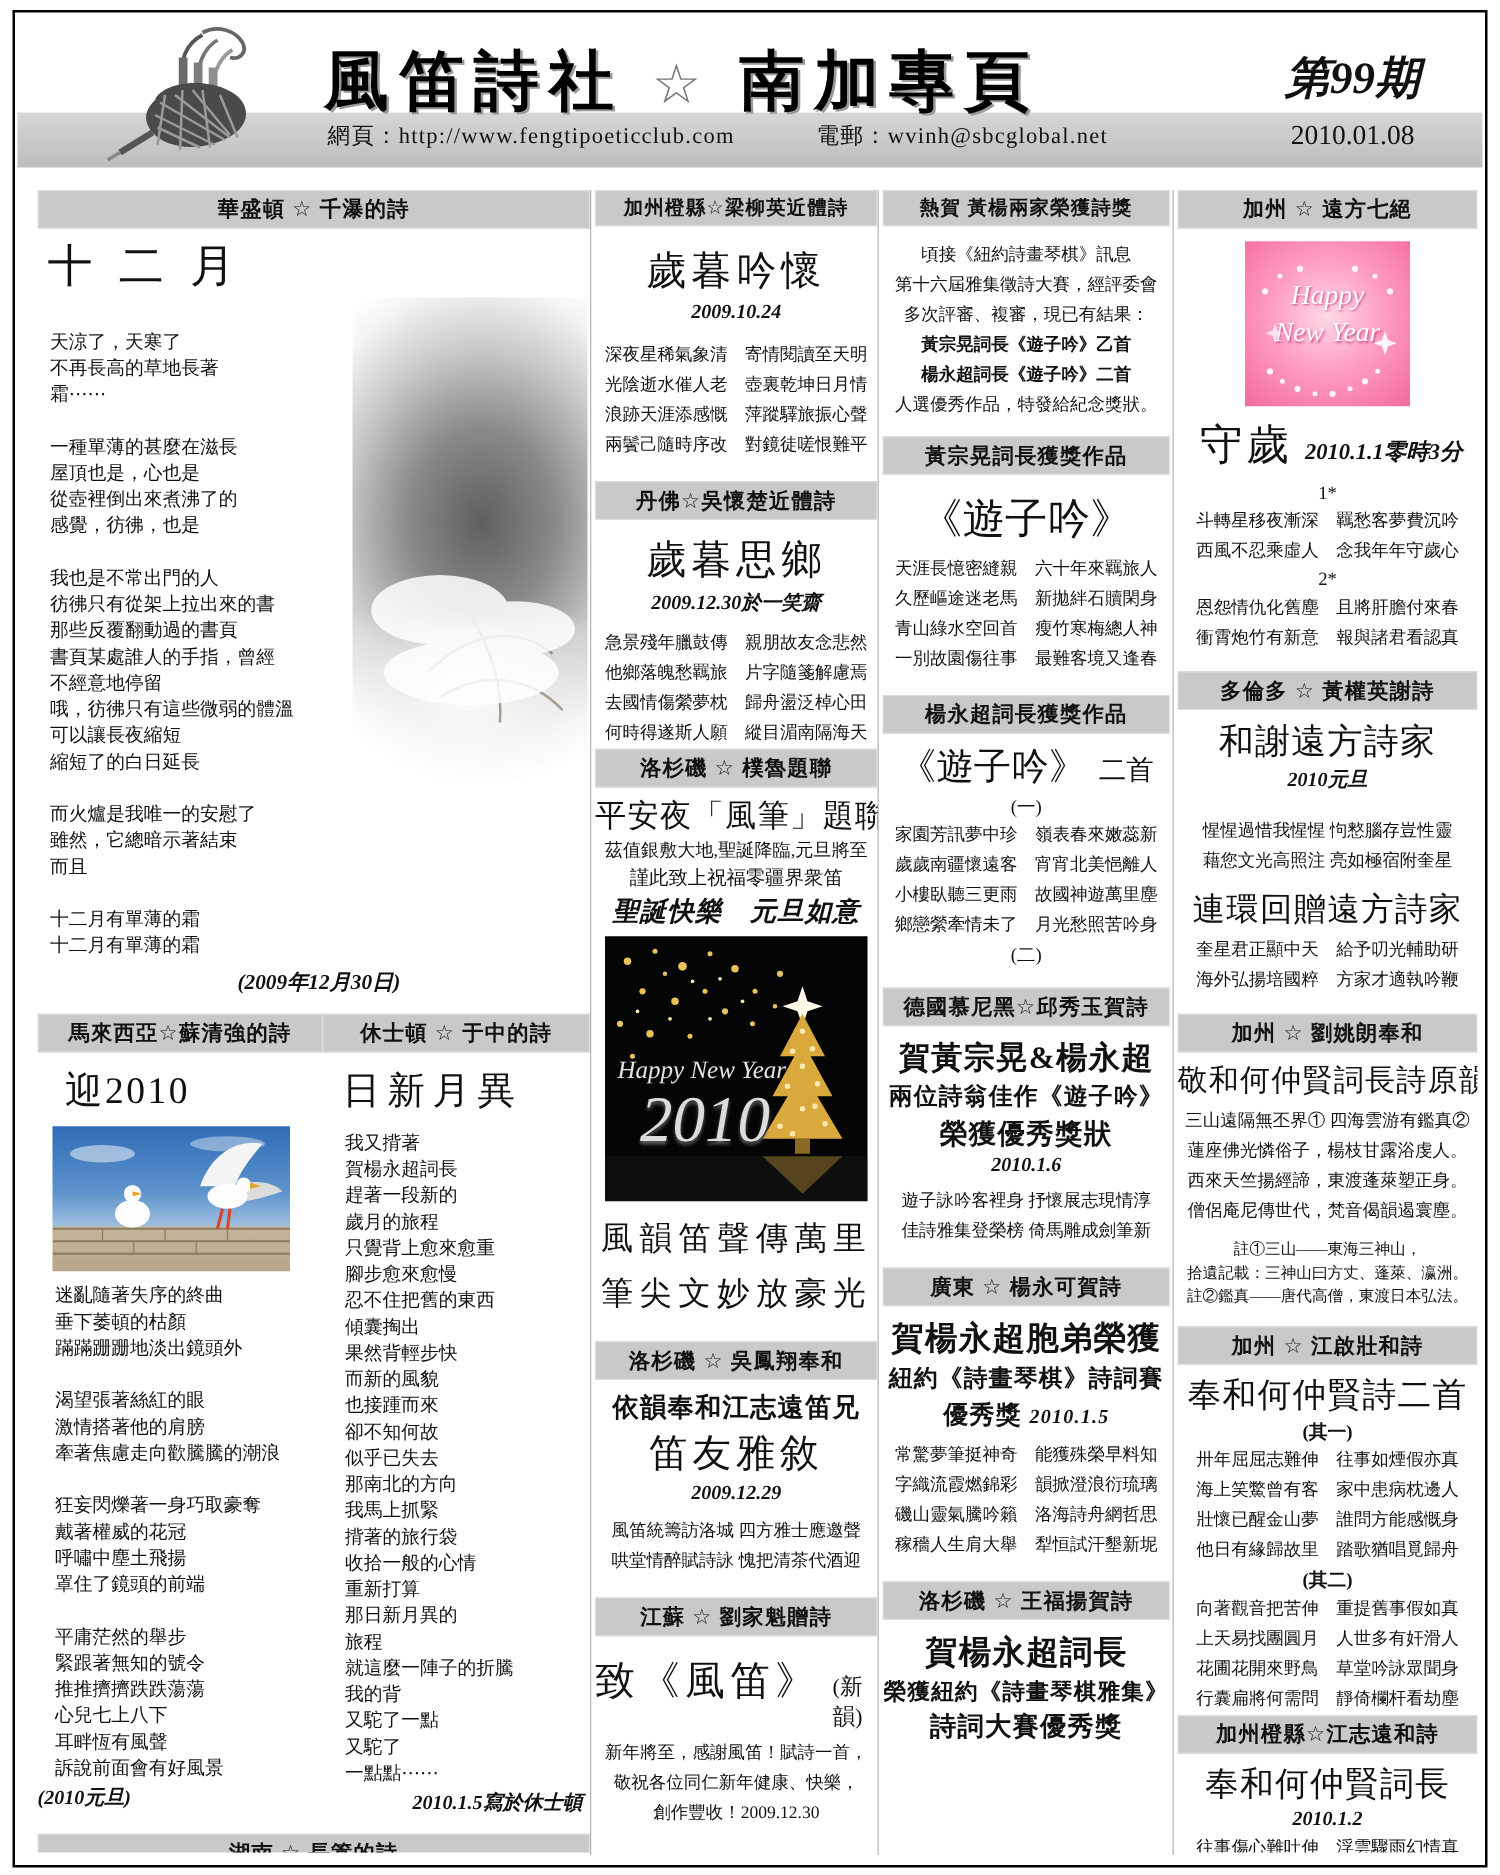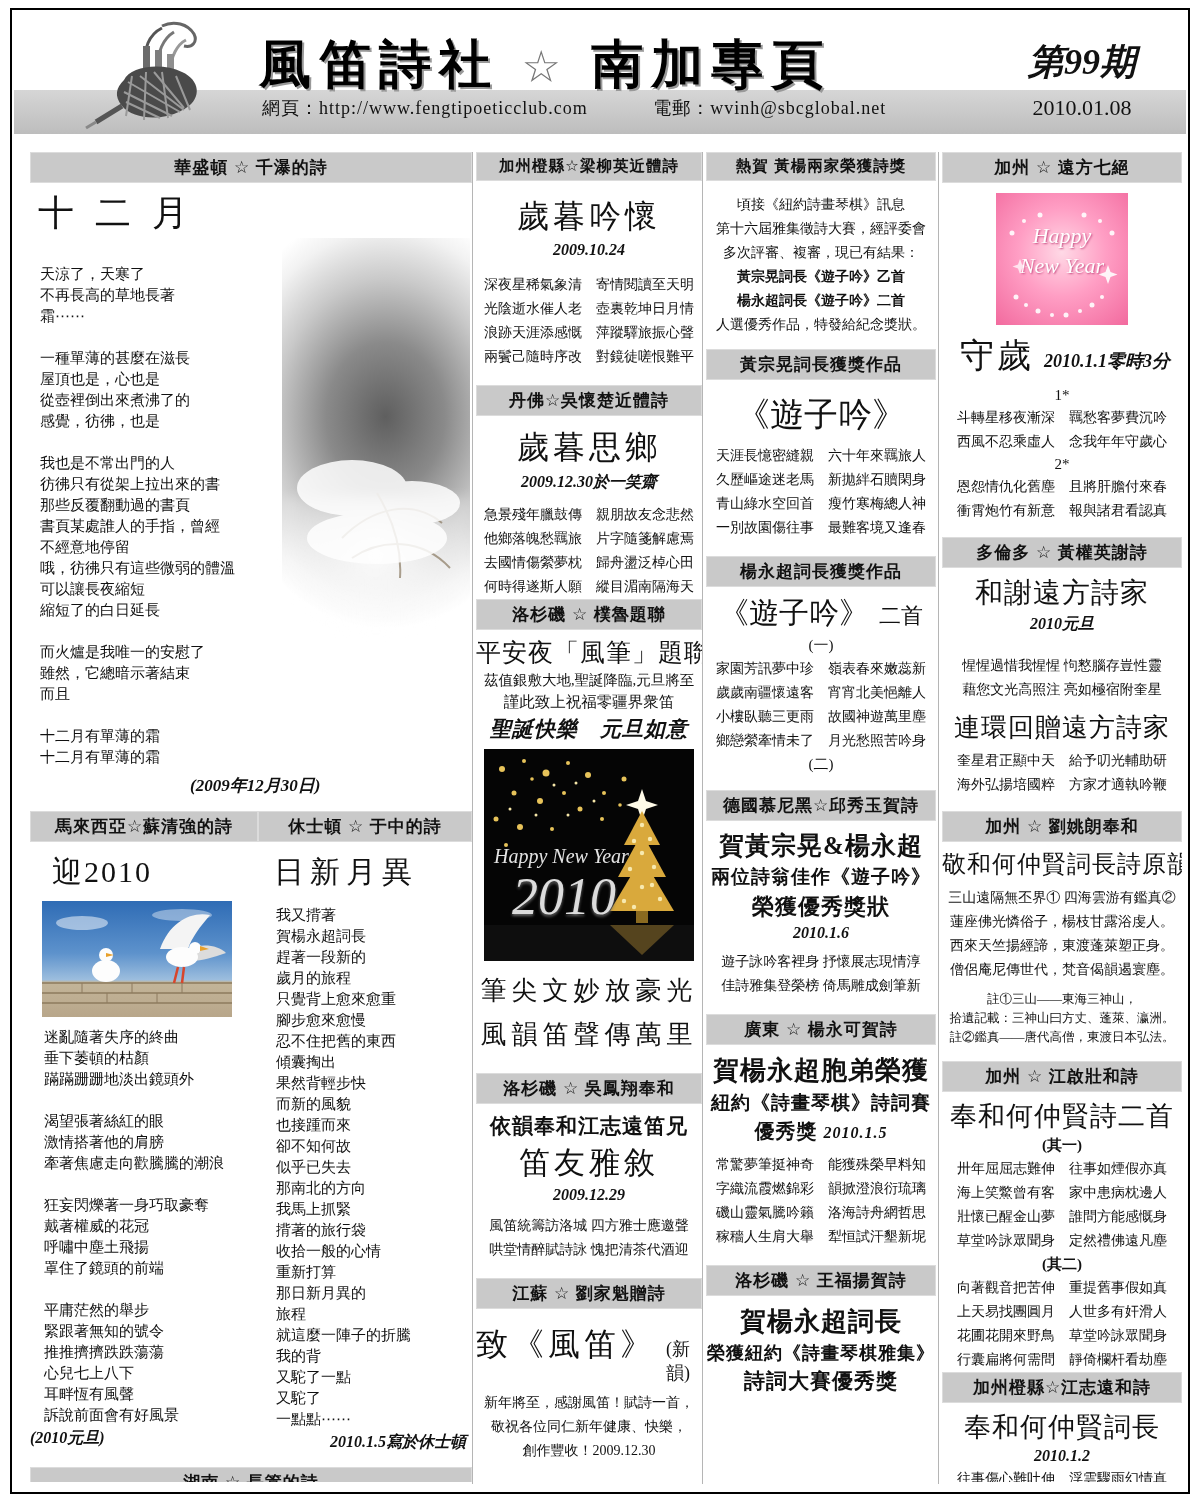--- a/index.html
+++ b/index.html
@@ -320,22 +320,22 @@
           </g>
           <rect x="152" y="162" width="12" height="12" fill="#8a6a20"></rect>
           <rect x="0" y="176" width="210" height="36" fill="#111" opacity="0.85"></rect>
           <g opacity="0.35" fill="#d9a93c">
                 <polygon points="158,206 190,176 126,176"></polygon>
               </g>
         </svg>
         <div class="hny">Happy New Year</div>
         <div class="y2010">2010</div>
       </div>
+      <div class="bigcouplet">風韻笛聲傳萬里</div>
       <div class="bigcouplet">筆尖文妙放豪光</div>
-      <div class="bigcouplet">風韻笛聲傳萬里</div>
     </div>
 
     <div class="sec" style="margin-top:16px;">
       <div class="bar">洛杉磯 ☆ 吳鳳翔奉和</div>
       <div class="psub" style="font-size:21px;margin-top:8px;">依韻奉和江志遠笛兄</div>
       <div class="ptitle centered" style="font-size:31px;margin-top:2px;">笛友雅敘</div>
       <div class="pdate">2009.12.29</div>
       <div style="margin-top:10px;">
             <div class="cline">風笛統籌訪洛城 四方雅士應邀聲</div>
             <div class="cline">哄堂情醉賦詩詠 愧把清茶代酒迎</div>
@@ -508,21 +508,21 @@
     </div>
 
     <div class="sec" style="margin-top:14px;">
       <div class="bar">加州 ☆ 江啟壯和詩</div>
       <div class="psub" style="font-size:27px;font-weight:normal;margin-top:4px;">奉和何仲賢詩二首</div>
       <div class="tag" style="font-weight:bold;">(其一)</div>
       <div>
             <div class="cline">卅年屈屈志難伸　往事如煙假亦真</div>
             <div class="cline">海上笑鱉曾有客　家中患病枕邊人</div>
             <div class="cline">壯懷已醒金山夢　誰問方能感慨身</div>
-            <div class="cline">草堂吟詠眾聞身　定然禮佛遠凡塵</div>
+            <div class="cline">他日有緣歸故里　踏歌猶唱覓歸舟</div>
           </div>
       <div class="tag" style="font-weight:bold;">(其二)</div>
       <div>
             <div class="cline">向著觀音把苦伸　重提舊事假如真</div>
             <div class="cline">上天易找團圓月　人世多有奸滑人</div>
             <div class="cline">花圃花開來野鳥　草堂吟詠眾聞身</div>
             <div class="cline">行囊扁將何需問　靜倚欄杆看劫塵</div>
           </div>
     </div>
 

